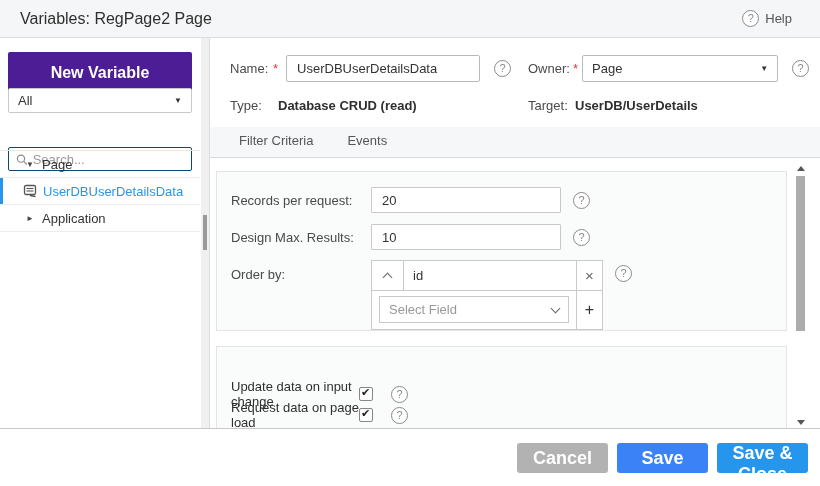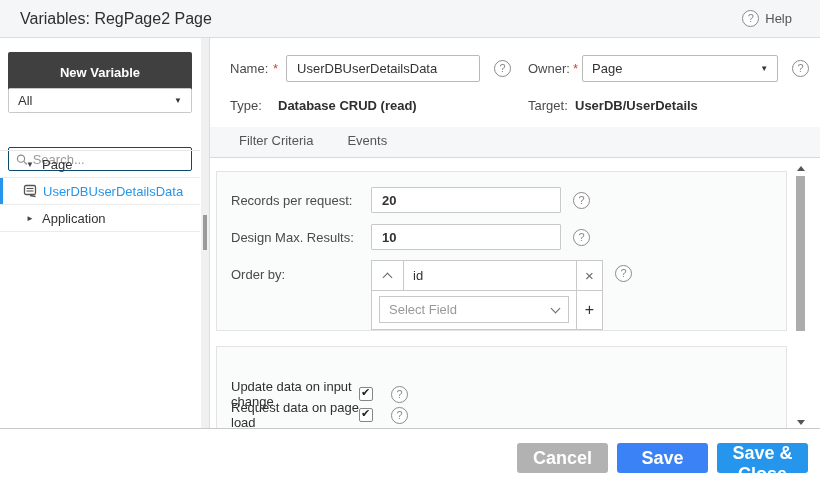--- a/index.html
+++ b/index.html
@@ -25,21 +25,21 @@
     display: inline-block; flex: none; background: #fff;
   }
 
   
   .frame { display: flex; height: 391px; border-bottom: 1px solid #c9c9c9; }
 
   
   .sidebar { width: 210px; border-right: 1px solid #ddd; position: relative; background: #fff; flex: none; }
   .new-var-btn {
     position: absolute; left: 8px; top: 14px; width: 184px; height: 41px;
-    background: #404040; color: #fff; font-weight: bold; font-size: 13px;
+    background: #4c1d95; color: #fff; font-weight: bold; font-size: 16px;
     border: none; border-radius: 2px; font-family: inherit; cursor: pointer;
   }
   .filter-select {
     position: absolute; left: 8px; top: 50px; width: 184px; height: 25px;
     border: 1px solid #c9c9c9; border-radius: 2px; background: #fff;
     display: flex; align-items: center; justify-content: space-between;
     padding: 0 9px; cursor: pointer;
   }
   .caret-down-sm { font-size: 8px; color: #333; }
   .search-box {
@@ -110,21 +110,21 @@
   .panel {
     position: absolute; left: 6px; right: 33px;
     background: #fafbfb; border: 1px solid #e4e4e4;
   }
   .panel-1 { top: 13px; height: 160px; }
   .panel-2 { top: 188px; bottom: -2px; }
   .p-row { position: absolute; left: 14px; right: 10px; display: flex; align-items: center; }
   .p-label { width: 140px; color: #4a4a4a; flex: none; }
   .p-input {
     width: 190px; height: 26px; border: 1px solid #c9c9c9; border-radius: 1px;
-    padding: 0 10px; font-family: inherit; font-size: 13px; color: #333; outline: none; background: #fff; font-weight: bold;
+    padding: 0 10px; font-family: inherit; font-size: 13px; color: #333; outline: none; background: #fff;
   }
   .p-row .qicon { margin-left: 12px; }
   .row-records { top: 15px; }
   .row-maxres  { top: 52px; }
   .row-orderby { top: 88px; align-items: flex-start; }
   .row-orderby .p-label { padding-top: 7px; }
   .row-orderby .qicon { margin-top: 5px; }
 
   
   .orderby { width: 232px; border: 1px solid #c9c9c9; background: #fff; flex: none; }

